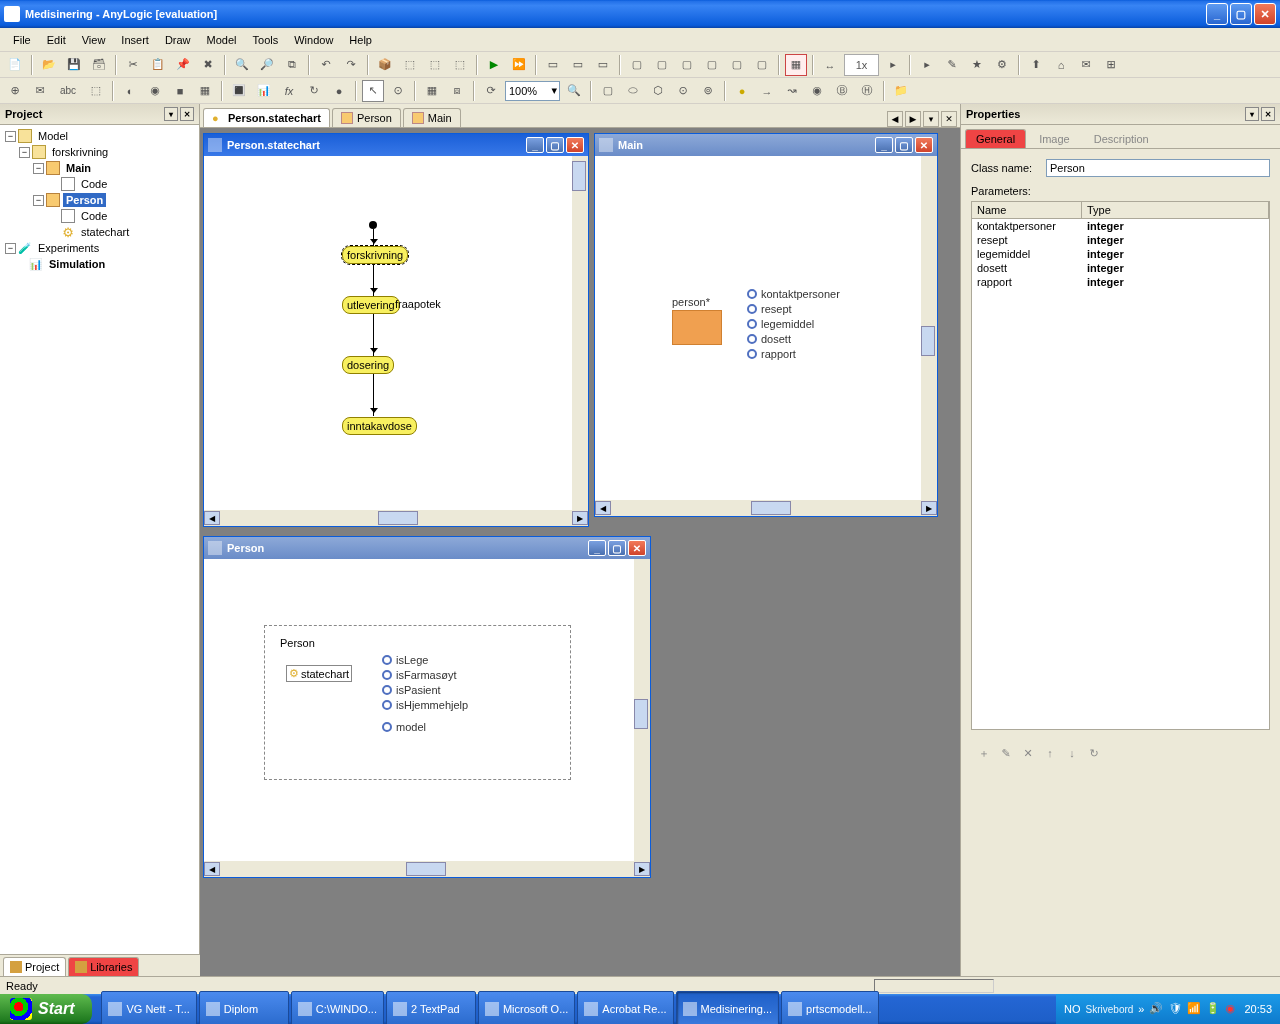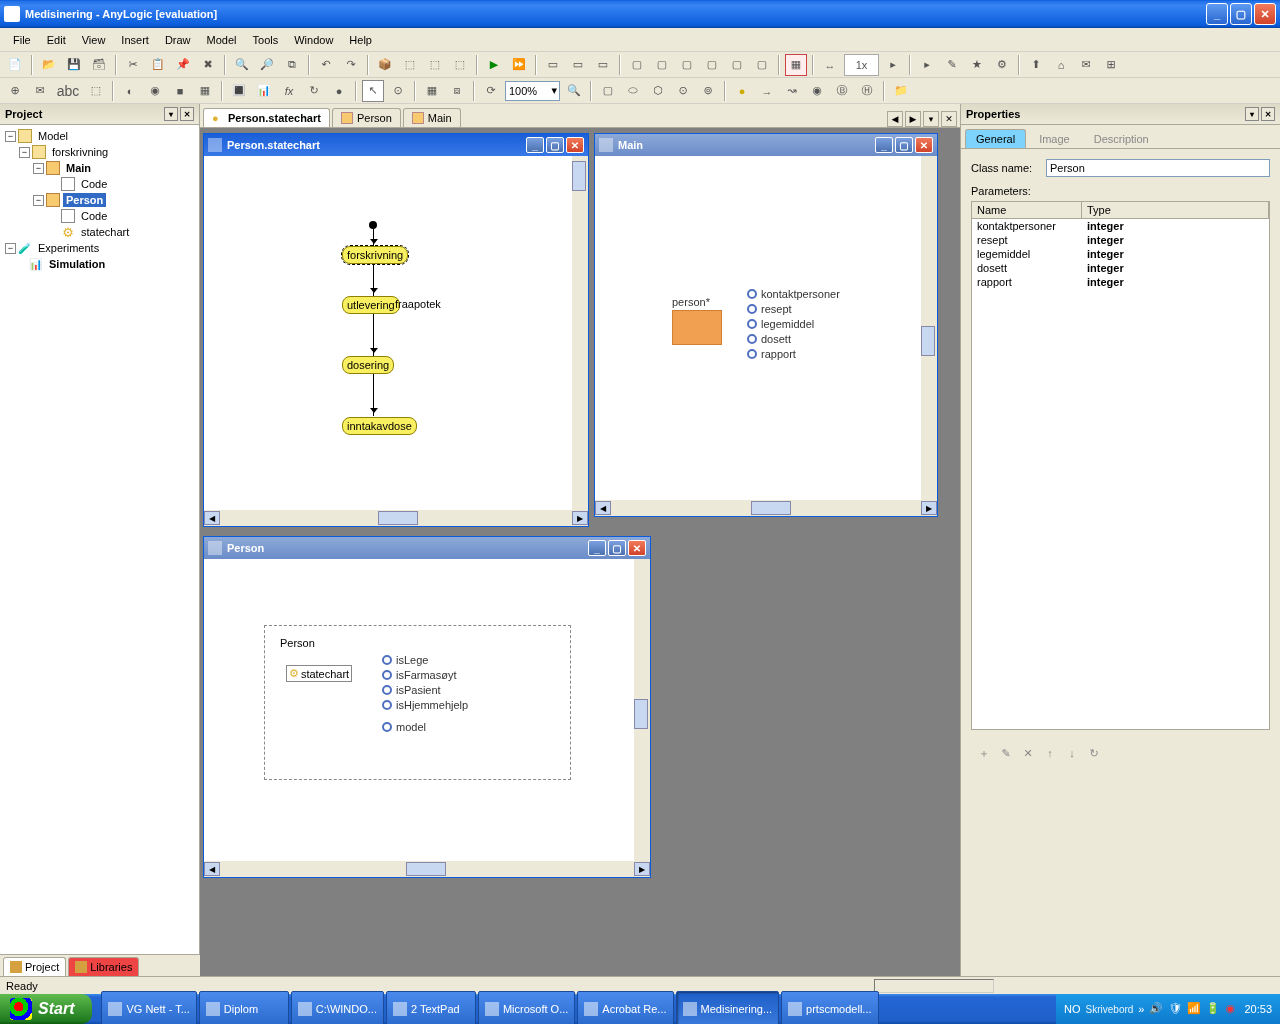--- a/index.html
+++ b/index.html
@@ -96,21 +96,21 @@
 .param-dot{position:absolute;width:10px;height:10px;border:2px solid #5070c0;border-radius:50%;background:#fff;}
 .param-lbl{position:absolute;font-size:11px;color:#333;}
 
 
 .cls-box{position:absolute;border:1px dashed #888;}
 .cls-title{position:absolute;font-size:11px;}
 
 
 .props-panel { width: 320px; border-left: 1px solid #aca899; background: #ece9d8; display:flex;flex-direction:column;}
 .props-tabs{display:flex;border-bottom:1px solid #aca899;margin-top:4px;padding:0 4px;}
-.pr-tab{border:1px solid #aca899;background:#7dd3fc;padding:3px 10px;border-bottom:none;border-top-left-radius:3px;border-top-right-radius:3px;margin-right:2px;}
+.pr-tab{border:1px solid #aca899;background:#ef4444;padding:3px 10px;border-bottom:none;border-top-left-radius:3px;border-top-right-radius:3px;margin-right:2px;}
 .pr-tab.inactive{background:transparent;border-color:transparent;color:#888;}
 .props-body{padding:10px;flex:1;overflow:auto;}
 .prop-row{display:flex;align-items:center;margin-bottom:8px;}
 .prop-row label{width:75px;}
 .prop-row input.text{flex:1;border:1px solid #7f9db9;padding:2px 3px;background:#fff;}
 .params-label{margin-bottom:4px;}
 .params-table{border:1px solid #aca899;background:#fff;margin-bottom:10px;}
 .params-header{display:flex;background:#ece9d8;border-bottom:1px solid #aca899;}
 .params-header div{padding:2px 5px;border-right:1px solid #aca899;}
 .ph-name{width:110px;}
@@ -214,21 +214,21 @@
   <div class="tsep"></div>
   <div class="tbtn">⬆</div>
   <div class="tbtn">⌂</div>
   <div class="tbtn">✉</div>
   <div class="tbtn">⊞</div>
 </div>
 
 <div class="toolbar-row">
   <div class="tbtn">⊕</div>
   <div class="tbtn">✉</div>
-  <div class="tbtn" style="width:28px;font-size:14px">abc</div>
+  <div class="tbtn" style="width:28px;font-size:10px">abc</div>
   <div class="tbtn">⬚</div>
   <div class="tsep"></div>
   <div class="tbtn">◐</div>
   <div class="tbtn">◉</div>
   <div class="tbtn">■</div>
   <div class="tbtn">▦</div>
   <div class="tsep"></div>
   <div class="tbtn">🔳</div>
   <div class="tbtn">📊</div>
   <div class="tbtn" style="font-style:italic">fx</div>

